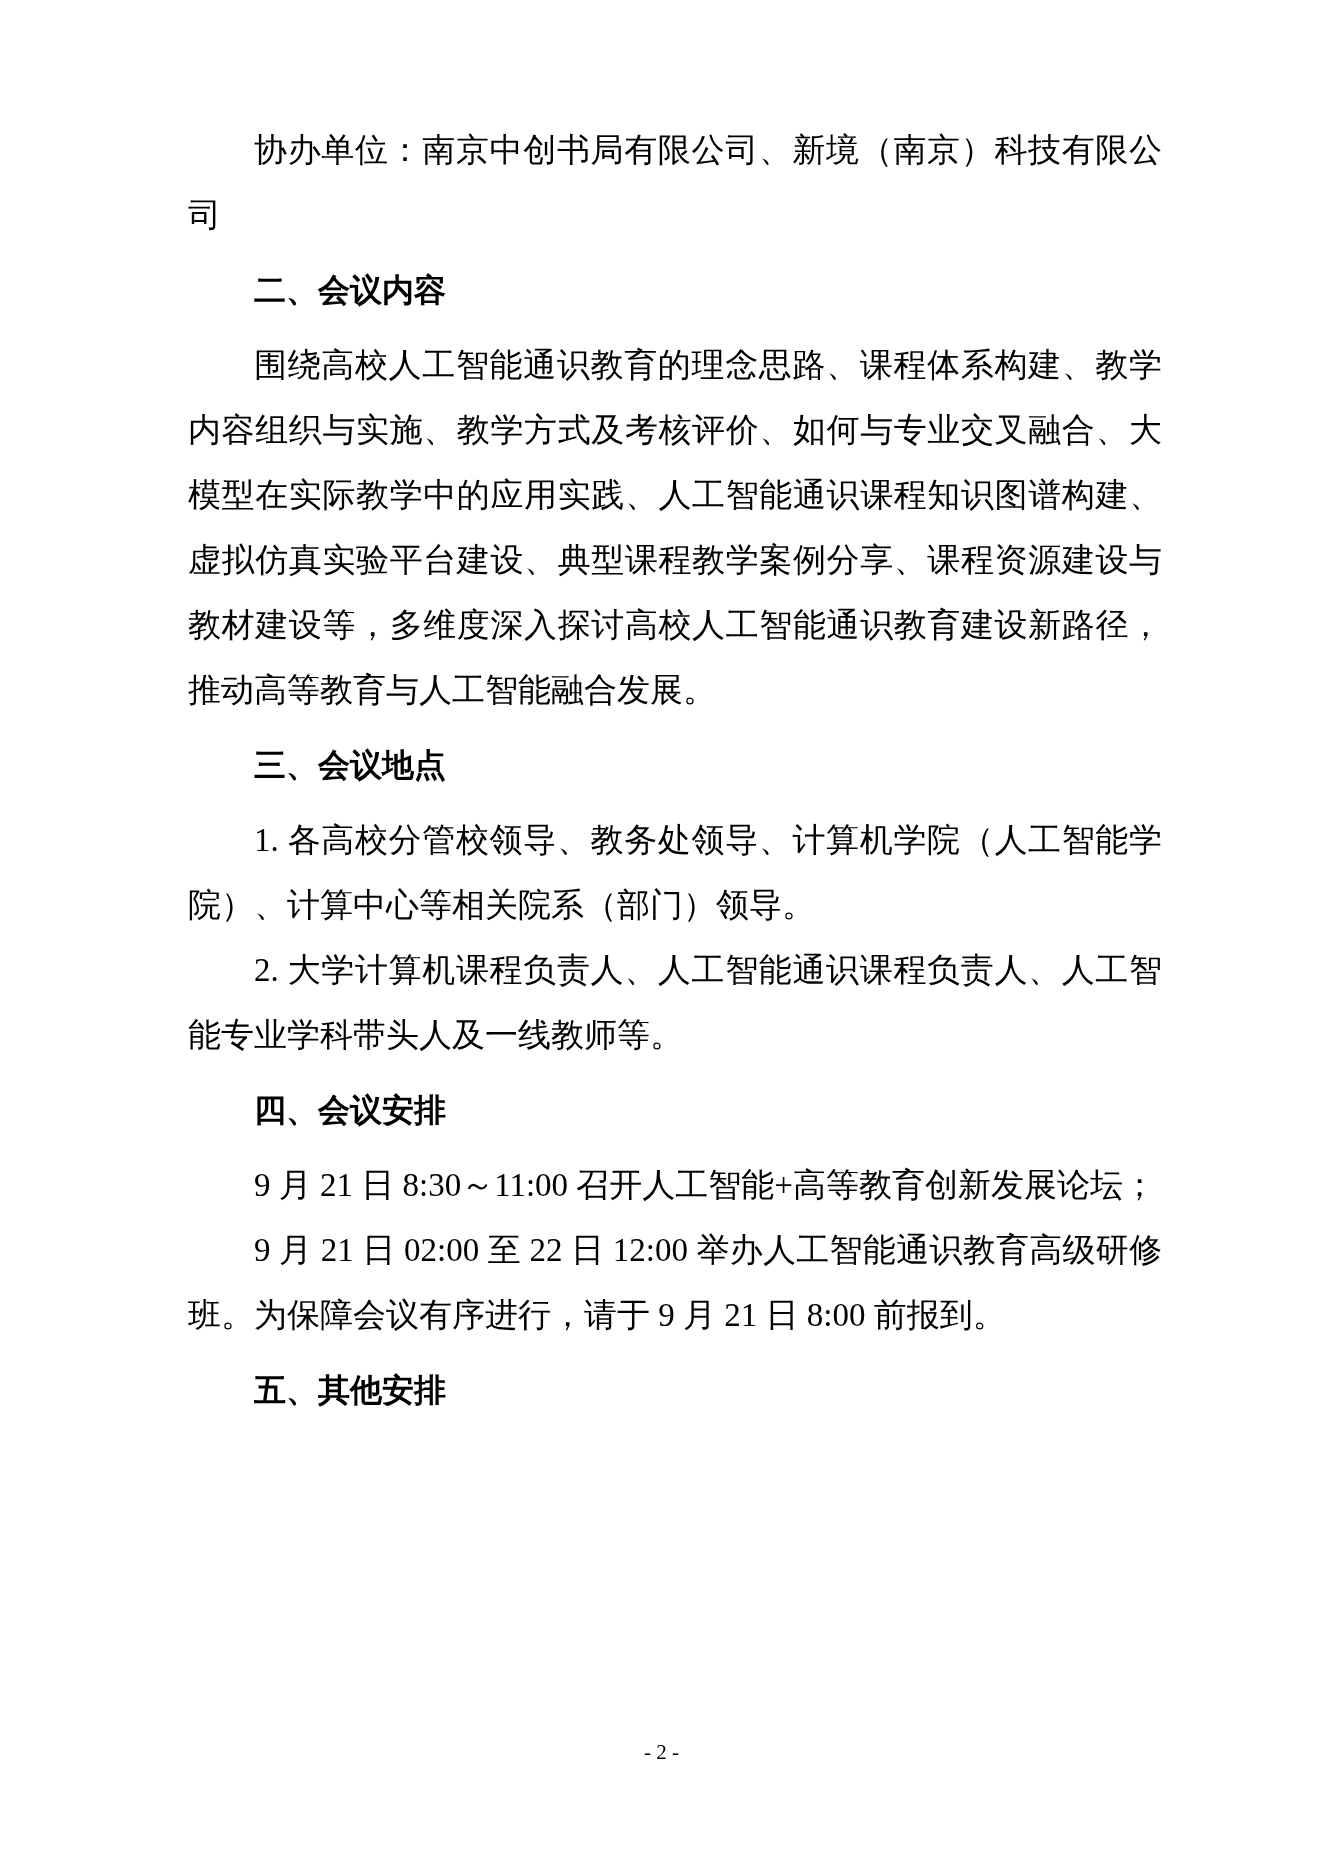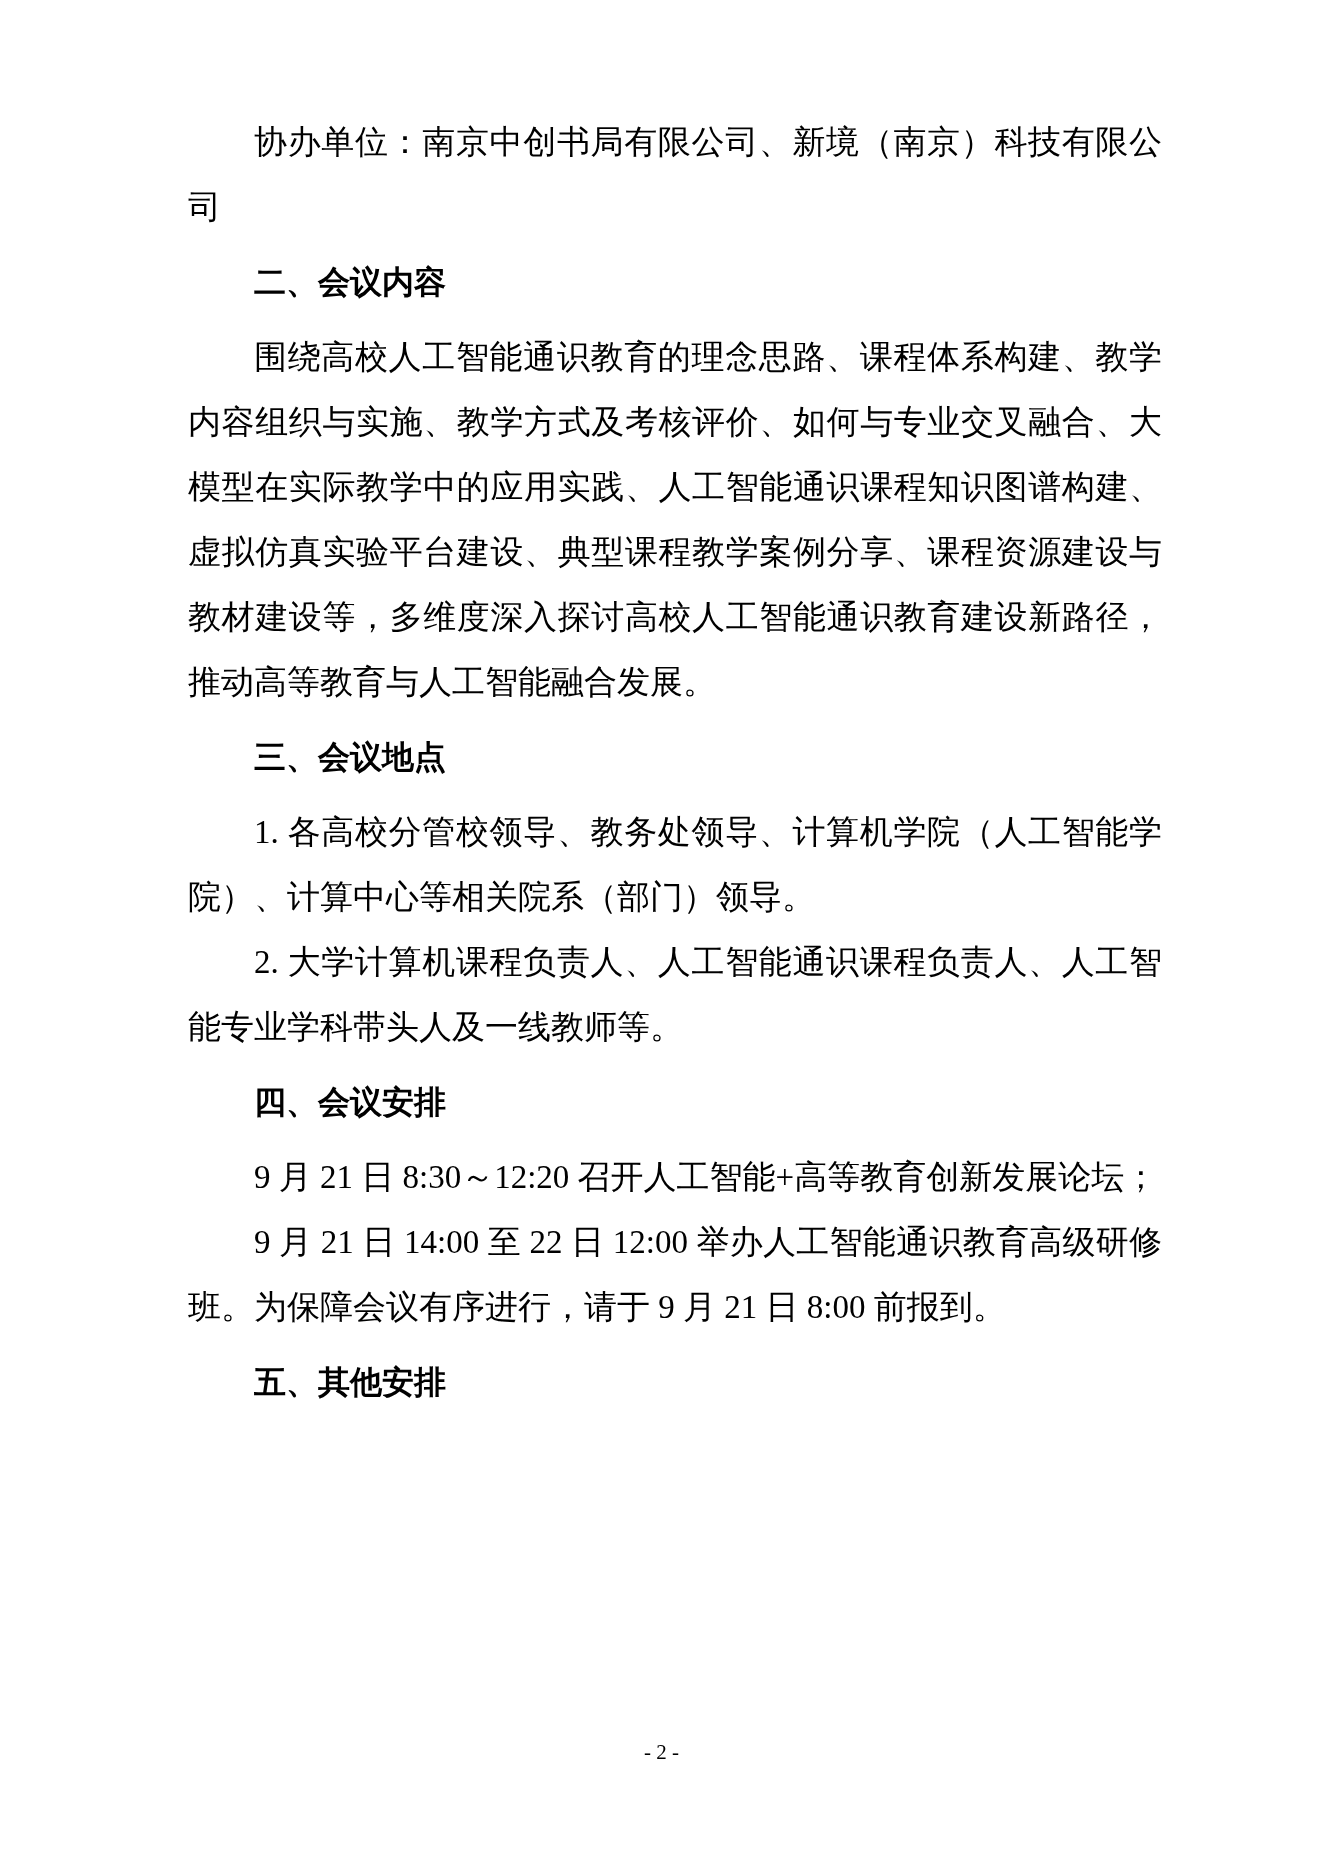--- a/index.html
+++ b/index.html
@@ -12,21 +12,21 @@
     width: 1323px;
     height: 1871px;
     background: #ffffff;
     color: #000000;
     overflow: hidden;
     font-family: "Liberation Serif", serif;
   }
   .content {
     position: absolute;
     left: 188px;
-    top: 110px;
+    top: 118px;
     width: 974px;
   }
   .content p.body {
     margin: 0;
     font-size: 33px;
     line-height: 65px;
     text-align: justify;
     text-justify: inter-ideograph;
     text-indent: 66px;
     font-family: "Liberation Serif", serif;
@@ -63,18 +63,18 @@
 
 <div class="page">
   <div class="content">
       <p class="body">协办单位：南京中创书局有限公司、新境（南京）科技有限公司</p>
       <h2 class="heading">二、会议内容</h2>
       <p class="body">围绕高校人工智能通识教育的理念思路、课程体系构建、教学内容组织与实施、教学方式及考核评价、如何与专业交叉融合、大模型在实际教学中的应用实践、人工智能通识课程知识图谱构建、虚拟仿真实验平台建设、典型课程教学案例分享、课程资源建设与教材建设等，多维度深入探讨高校人工智能通识教育建设新路径，推动高等教育与人工智能融合发展。</p>
       <h2 class="heading">三、会议地点</h2>
       <p class="body">1. 各高校分管校领导、教务处领导、计算机学院（人工智能学院）、计算中心等相关院系（部门）领导。</p>
       <p class="body">2. 大学计算机课程负责人、人工智能通识课程负责人、人工智能专业学科带头人及一线教师等。</p>
       <h2 class="heading">四、会议安排</h2>
-      <p class="body">9 月 21 日 8:30～12:20 召开人工智能+高等教育创新发展论坛；</p>
-      <p class="body">9 月 21 日 14:00 至 22 日 12:00 举办人工智能通识教育高级研修班。为保障会议有序进行，请于 9 月 21 日 8:00 前报到。</p>
+      <p class="body">9 月 21 日 8:30～11:00 召开人工智能+高等教育创新发展论坛；</p>
+      <p class="body">9 月 21 日 02:00 至 22 日 12:00 举办人工智能通识教育高级研修班。为保障会议有序进行，请于 9 月 21 日 8:00 前报到。</p>
       <h2 class="heading">五、其他安排</h2>
     </div>
   <div class="footer">- 2 -</div>
 </div>
 
 </body></html>

